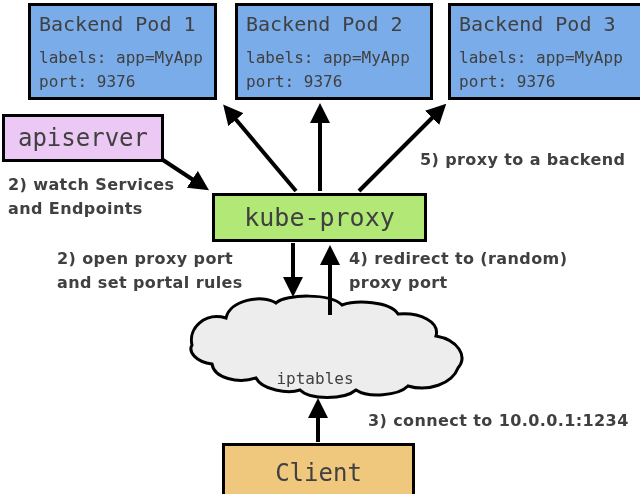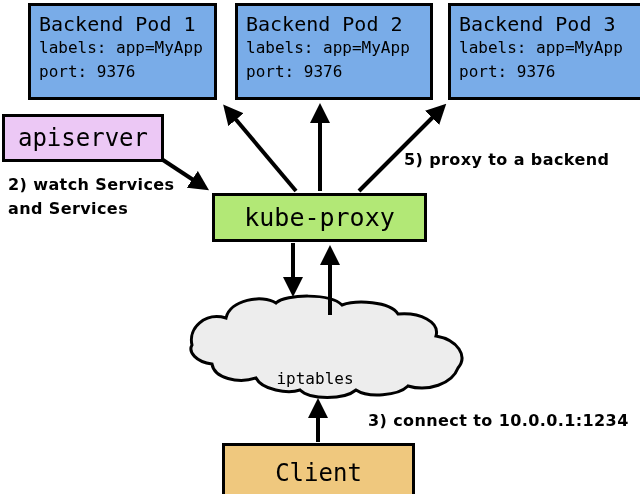--- a/index.html
+++ b/index.html
@@ -9,42 +9,42 @@
     --client-fill:#EFC87E;
     --cloud-fill:#EDEDED;
     --border:#000000;
     --background:#FFFFFF;
   }
   html,body{margin:0;padding:0;background:var(--background);}
   #stage{
     position:relative;width:640px;height:494px;overflow:hidden;
     background:var(--background);
     font-family:"DejaVu Sans Mono", monospace;
-    color:#000000;
+    color:#404040;
   }
   #arrow-layer{position:absolute;left:0;top:0;width:640px;height:494px;}
   .box{position:absolute;box-sizing:border-box;border:3px solid var(--border);}
   .pod{background:var(--pod-fill);padding:6px 4px 0 8px;}
   .pod-title{font-size:20px;line-height:24px;white-space:nowrap;}
-  .pod-meta{font-size:16px;line-height:24px;white-space:nowrap;}
+  .pod-meta{margin-top:10px;font-size:16px;line-height:24px;white-space:nowrap;}
   .center-label{display:flex;align-items:center;justify-content:center;}
   #apiserver-box{left:2px;top:114px;width:162px;height:48px;background:var(--apiserver-fill);font-size:24px;}
   #kube-proxy-box{left:212px;top:193px;width:215px;height:49px;background:var(--kube-proxy-fill);font-size:25px;}
   #client-box{left:222px;top:443px;width:193px;height:59px;background:var(--client-fill);font-size:24px;}
   .annotation{
     position:absolute;
     font-family:"DejaVu Sans", sans-serif;
     font-weight:bold;font-size:16px;line-height:24px;
     letter-spacing:0.4px;white-space:nowrap;
   }
   #step1-label{left:8px;top:173px;}
   #step2-label{left:57px;top:247px;}
   #step3-label{left:327px;top:409px;margin-left:41px;}
   #step4-label{left:349px;top:247px;}
-  #step5-label{left:404px;top:148px;}
+  #step5-label{left:420px;top:148px;}
   #iptables-label{position:absolute;left:180px;top:341px;width:270px;text-align:center;font-size:16px;margin-top:28px;}
 </style>
 </head>
 <body>
 
 <div id="stage">
 
   <svg id="arrow-layer" viewBox="0 0 640 494" xmlns="http://www.w3.org/2000/svg">
     <defs>
       <marker id="ah" viewBox="0 0 10 10" refX="7" refY="5" markerWidth="5" markerHeight="5" orient="auto" markerUnits="strokeWidth">
@@ -108,26 +108,34 @@
   </div>
 
   <div id="client-box" class="box center-label">
     <span>Client</span>
   </div>
 
   <div id="iptables-label">iptables</div>
 
   <div id="step1-label" class="annotation">
     <div>2) watch Services</div>
-    <div>and Services</div>
+    <div>and Endpoints</div>
   </div>
 
+  <div id="step2-label" class="annotation">
+    <div>2) open proxy port</div>
+    <div>and set portal rules</div>
+  </div>
 
   <div id="step3-label" class="annotation">
     <div>3) connect to 10.0.0.1:1234</div>
   </div>
 
+  <div id="step4-label" class="annotation">
+    <div>4) redirect to (random)</div>
+    <div>proxy port</div>
+  </div>
 
   <div id="step5-label" class="annotation">
     <div>5) proxy to a backend</div>
   </div>
 
 </div>
 
 </body></html>

